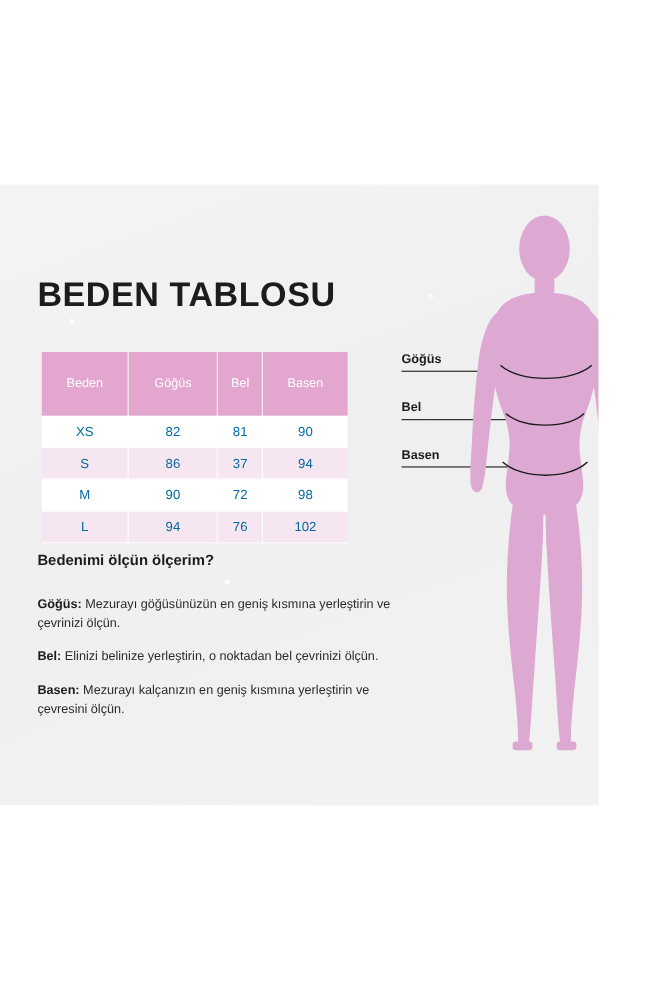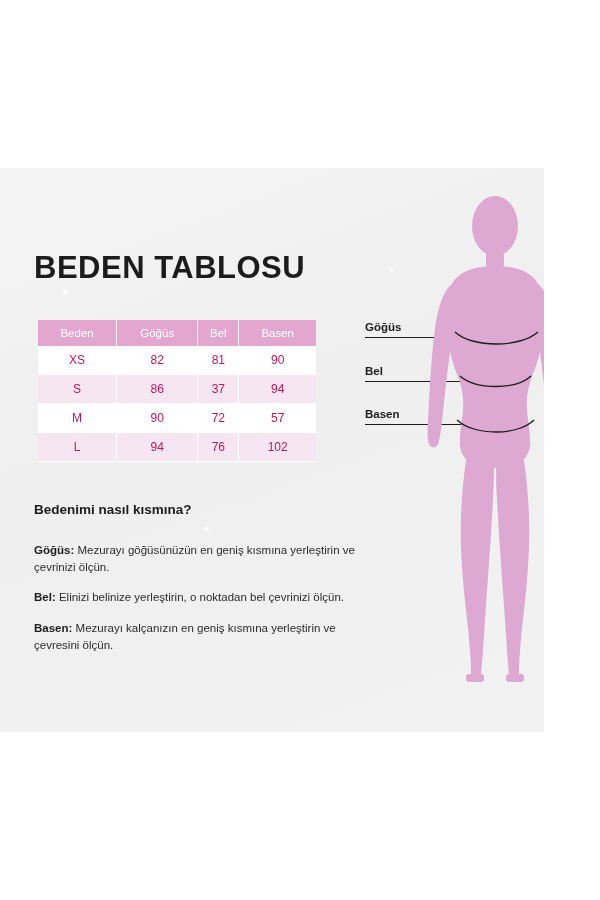--- a/index.html
+++ b/index.html
@@ -55,30 +55,30 @@
     top: 152px;
     width: 278px;
     border-collapse: collapse;
     font-size: 11.5px;
   }
   .size-table th {
     background: #e3a6cf;
     color: #ffffff;
     font-weight: normal;
     font-size: 11.5px;
-    padding: 7px 0;
+    padding: 23px 0;
     text-align: center;
     border-right: 1px solid #f4f4f4;
   }
   .size-table th:last-child { border-right: none; }
   .size-table td {
     text-align: center;
     padding: 7px 0;
     font-size: 12px;
-    color: #be185d;
+    color: #0369a1;
     border-right: 1px solid #ffffff;
     border-bottom: 1px solid #ffffff;
   }
   .size-table td:last-child { border-right: none; }
   .size-table tr.row-odd td { background: #ffffff; }
   .size-table tr.row-even td { background: #f6e6f1; }
   .size-table td.cell-label { font-weight: normal; }
 
   
   .howto-title {
@@ -167,32 +167,32 @@
         <tr class="row-even">
           <td class="cell-label">S</td>
           <td>86</td>
           <td>37</td>
           <td>94</td>
         </tr>
         <tr class="row-odd">
           <td class="cell-label">M</td>
           <td>90</td>
           <td>72</td>
-          <td>57</td>
+          <td>98</td>
         </tr>
         <tr class="row-even">
           <td class="cell-label">L</td>
           <td>94</td>
           <td>76</td>
           <td>102</td>
         </tr>
       </tbody>
     </table>
 
-    <div class="howto-title">Bedenimi nasıl kısmına?</div>
+    <div class="howto-title">Bedenimi ölçün ölçerim?</div>
 
     <div class="howto">
       <p>
         <span class="term">Göğüs:</span><span> Mezurayı göğüsünüzün en geniş kısmına yerleştirin ve çevrinizi ölçün.</span>
       </p>
       <p>
         <span class="term">Bel:</span><span> Elinizi belinize yerleştirin, o noktadan bel çevrinizi ölçün.</span>
       </p>
       <p>
         <span class="term">Basen:</span><span> Mezurayı kalçanızın en geniş kısmına yerleştirin ve çevresini ölçün.</span>

